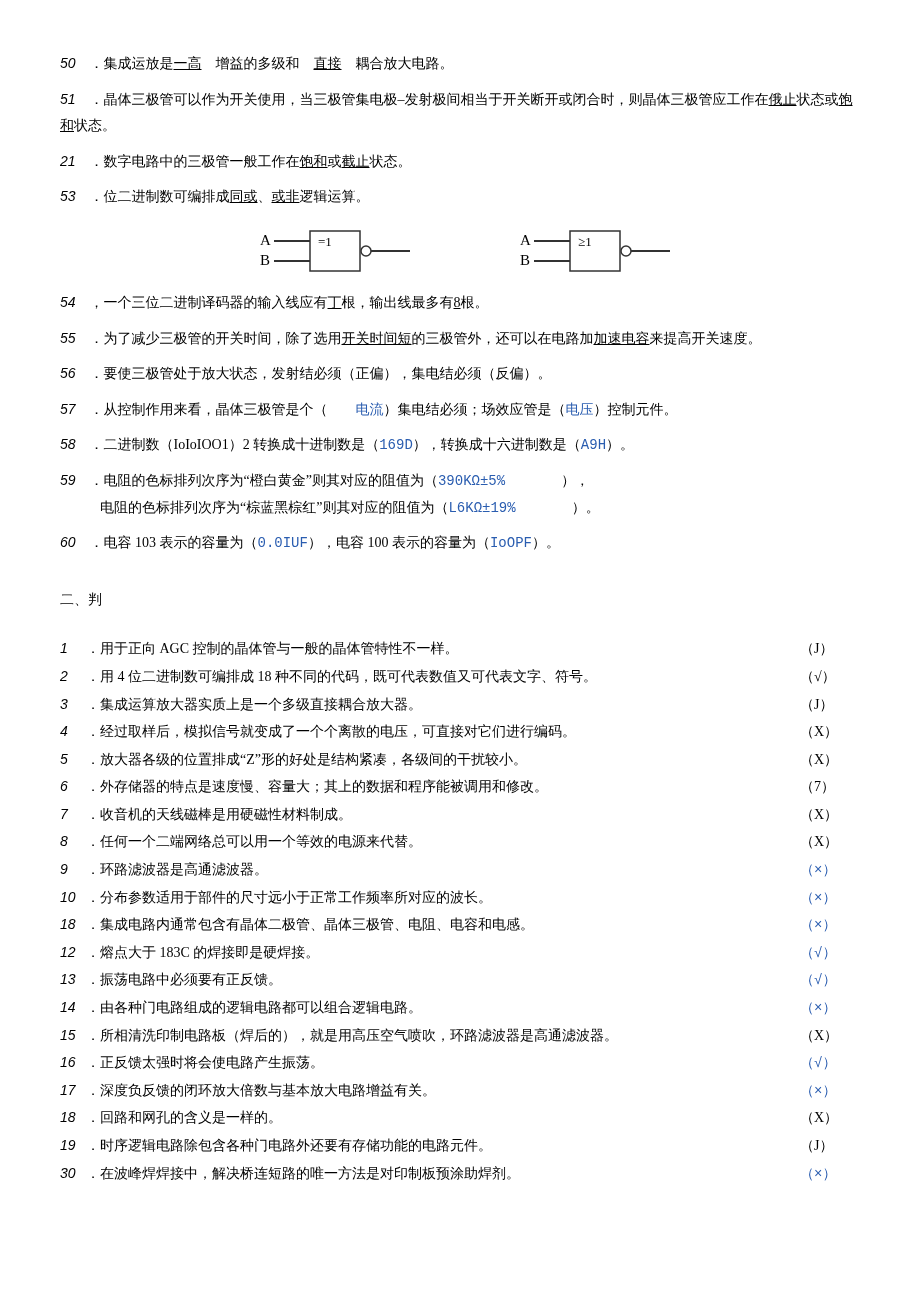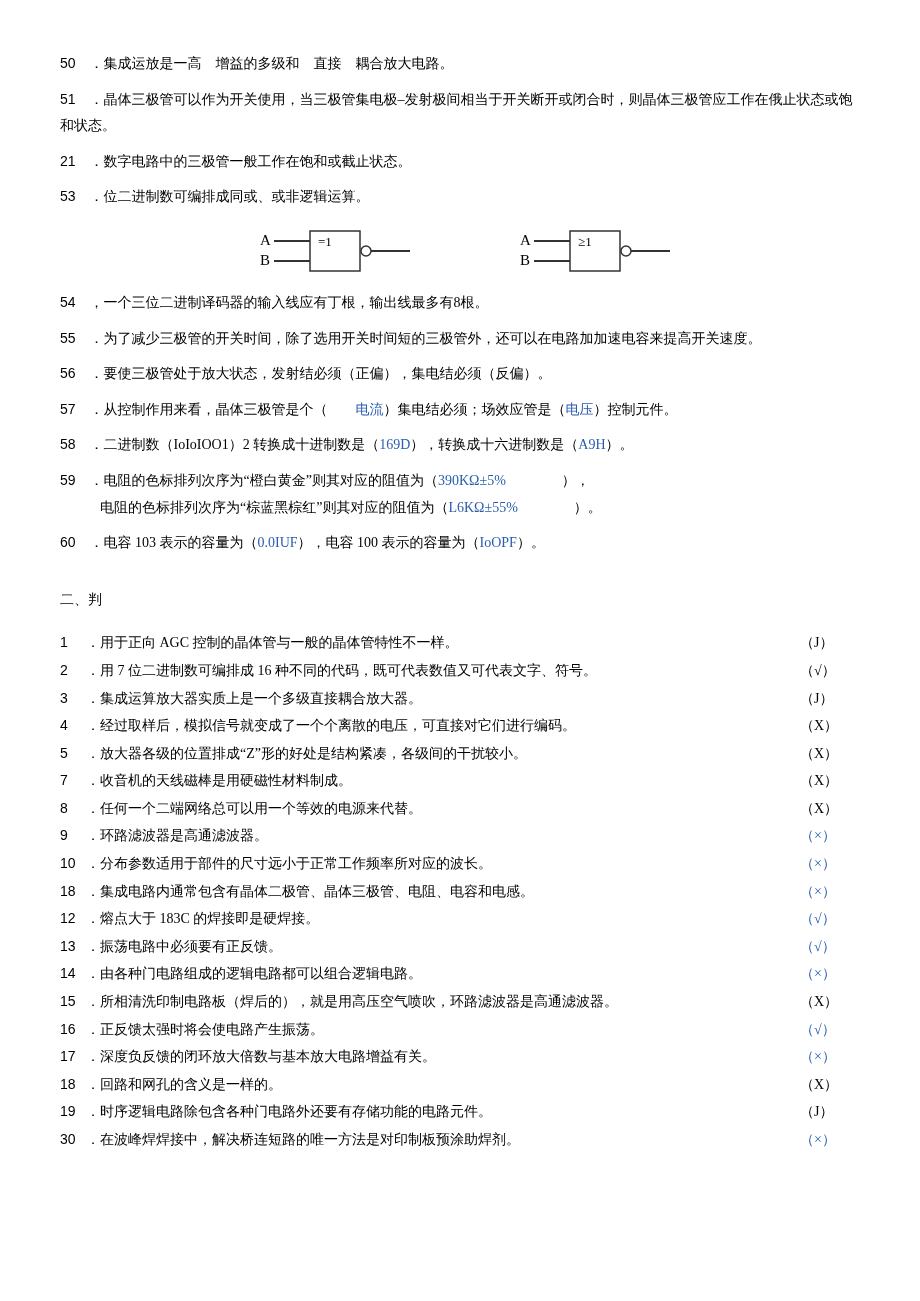--- a/index.html
+++ b/index.html
@@ -13,44 +13,46 @@
     padding: 50px 60px 40px 60px;
     box-sizing: border-box;
   }
   .item {
     margin-bottom: 8px;
   }
   .num {
     font-family: Arial, sans-serif;
     display: inline-block;
     min-width: 26px;
+    font-style: italic;
   }
   .u {
+    text-decoration: underline;
   }
   .ublank {
     text-decoration: underline;
     display: inline-block;
   }
-  .blue { color: #2a5db0; }
+  .blue { color: #2a5db0; font-family: Liberation Mono, monospace; }
   .fig-wrap {
     display: flex;
     justify-content: center;
     gap: 80px;
     margin: 12px 0 6px 0;
   }
   .tf-line {
     display: flex;
     justify-content: space-between;
     align-items: baseline;
   }
   .tf-text { flex: 1; }
   .tf-ans { width: 60px; text-align: left; }
   .section-title {
     margin-top: 30px;
-    margin-bottom: 16px;
+    margin-bottom: 22px;
   }
   svg { display: block; }
 </style>
 </head>
 <body>
 
 <div class="item">
   <span class="num">50</span>
   <span>．集成运放是</span><span class="u">一高</span><span> 增益的多级和 </span><span class="u">直接</span><span> 耦合放大电路。</span>
 </div>
@@ -114,52 +116,56 @@
 </div>
 
 <div class="item">
   <span class="num">58</span>
   <span>．二进制数（IoIoIOO1）2 转换成十进制数是（</span><span class="blue">169D</span><span>），转换成十六进制数是（</span><span class="blue">A9H</span><span>）。</span>
 </div>
 
 <div class="item">
   <span class="num">59</span>
   <span>．电阻的色标排列次序为“橙白黄金”则其对应的阻值为（</span><span class="blue">390KΩ±5%</span><span>    ），</span><br>
-  <span style="display:inline-block;width:40px"></span><span>电阻的色标排列次序为“棕蓝黑棕红”则其对应的阻值为（</span><span class="blue">L6KΩ±55%</span><span>    ）。</span>
+  <span style="display:inline-block;width:40px"></span><span>电阻的色标排列次序为“棕蓝黑棕红”则其对应的阻值为（</span><span class="blue">L6KΩ±19%</span><span>    ）。</span>
 </div>
 
 <div class="item">
   <span class="num">60</span>
   <span>．电容 103 表示的容量为（</span><span class="blue">0.0IUF</span><span>），电容 100 表示的容量为（</span><span class="blue">IoOPF</span><span>）。</span>
 </div>
 
 <div class="section-title">二、判</div>
 
 <div id="tf-list">
     <div class="tf-line">
       <div class="tf-text"><span class="num">1</span><span>．用于正向 AGC 控制的晶体管与一般的晶体管特性不一样。</span></div>
       <div class="tf-ans ">（J）</div>
     </div>
     <div class="tf-line">
-      <div class="tf-text"><span class="num">2</span><span>．用 7 位二进制数可编排成 16 种不同的代码，既可代表数值又可代表文字、符号。</span></div>
+      <div class="tf-text"><span class="num">2</span><span>．用 4 位二进制数可编排成 18 种不同的代码，既可代表数值又可代表文字、符号。</span></div>
       <div class="tf-ans ">（√）</div>
     </div>
     <div class="tf-line">
       <div class="tf-text"><span class="num">3</span><span>．集成运算放大器实质上是一个多级直接耦合放大器。</span></div>
       <div class="tf-ans ">（J）</div>
     </div>
     <div class="tf-line">
       <div class="tf-text"><span class="num">4</span><span>．经过取样后，模拟信号就变成了一个个离散的电压，可直接对它们进行编码。</span></div>
       <div class="tf-ans ">（X）</div>
     </div>
     <div class="tf-line">
       <div class="tf-text"><span class="num">5</span><span>．放大器各级的位置排成“Z”形的好处是结构紧凑，各级间的干扰较小。</span></div>
       <div class="tf-ans ">（X）</div>
     </div>
     <div class="tf-line">
+      <div class="tf-text"><span class="num">6</span><span>．外存储器的特点是速度慢、容量大；其上的数据和程序能被调用和修改。</span></div>
+      <div class="tf-ans ">（7）</div>
+    </div>
+    <div class="tf-line">
       <div class="tf-text"><span class="num">7</span><span>．收音机的天线磁棒是用硬磁性材料制成。</span></div>
       <div class="tf-ans ">（X）</div>
     </div>
     <div class="tf-line">
       <div class="tf-text"><span class="num">8</span><span>．任何一个二端网络总可以用一个等效的电源来代替。</span></div>
       <div class="tf-ans ">（X）</div>
     </div>
     <div class="tf-line">
       <div class="tf-text"><span class="num">9</span><span>．环路滤波器是高通滤波器。</span></div>
       <div class="tf-ans blue">（×）</div>

